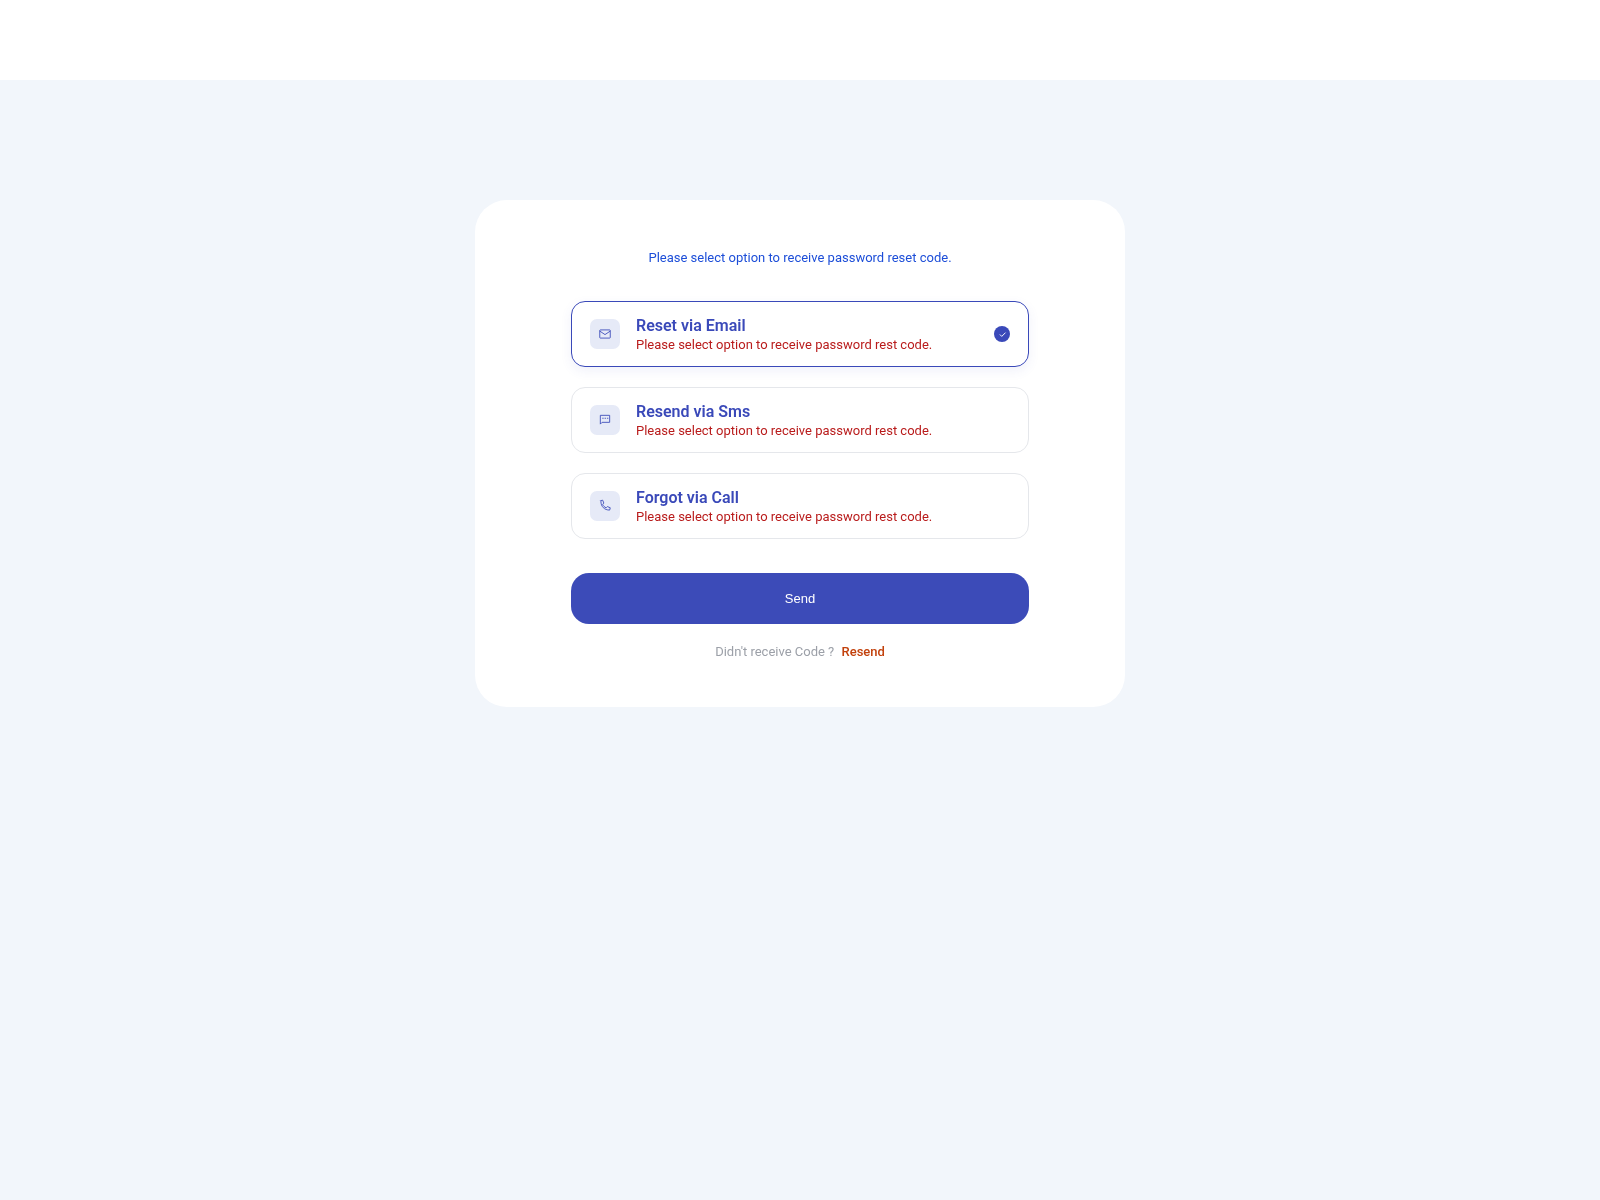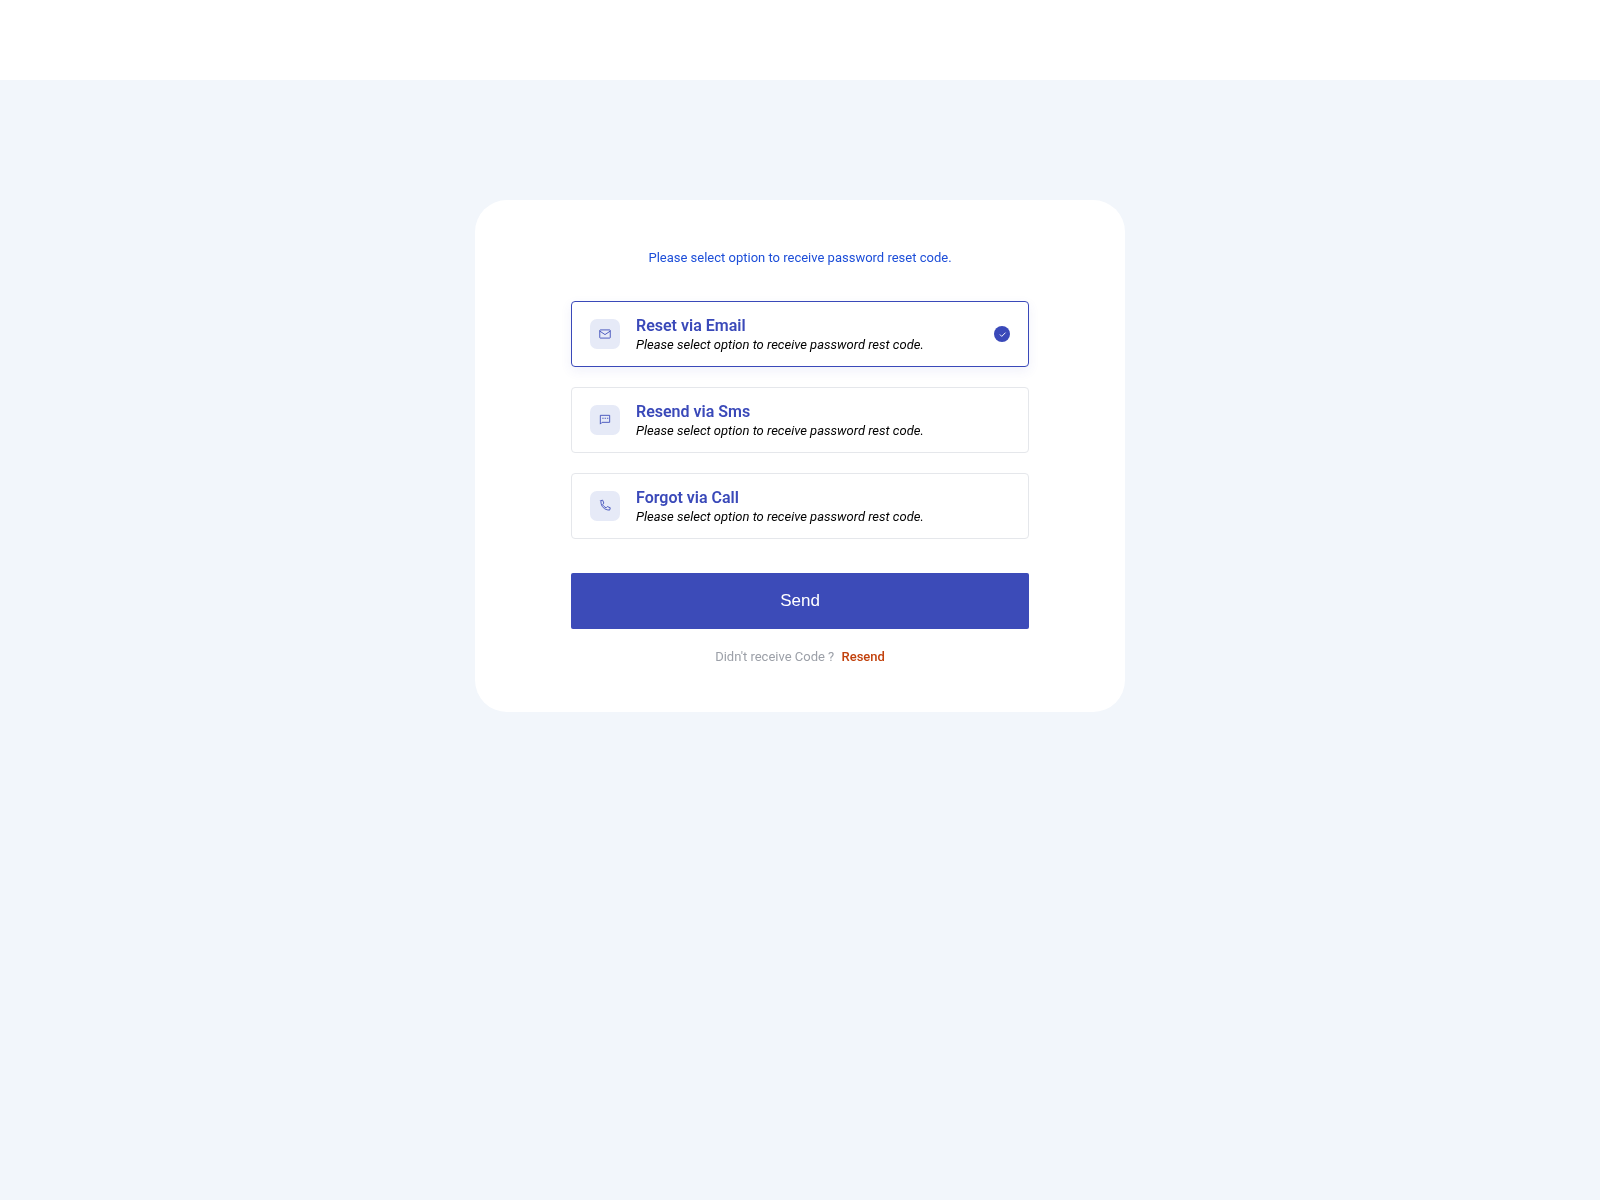--- a/index.html
+++ b/index.html
@@ -38,21 +38,21 @@
       margin-bottom: 10px;
     }
     .subtitle {
       text-align: center;
       font-size: 13px;
       color: #1d4ed8;
       margin-bottom: 36px;
     }
     .option {
       border: 1.5px solid #e5e7eb;
-      border-radius: 4px;
+      border-radius: 14px;
       padding: 14px 18px;
       display: flex;
       align-items: center;
       gap: 16px;
       margin-bottom: 20px;
       cursor: pointer;
       background: #fff;
     }
     .option.selected {
       border-color: #3a49b9;
@@ -79,22 +79,21 @@
       flex: 1;
     }
     .option-title {
       font-size: 16px;
       font-weight: 600;
       color: #3a49b9;
       margin-bottom: 2px;
     }
     .option-desc {
       font-size: 13px;
-      color: #000000;
-      font-style: italic;
+      color: #b91c1c;
     }
     .check-badge {
       width: 16px;
       height: 16px;
       background: #3a49b9;
       border-radius: 50%;
       display: flex;
       align-items: center;
       justify-content: center;
       flex-shrink: 0;
@@ -103,24 +102,24 @@
       width: 9px;
       height: 9px;
       stroke: #fff;
       fill: none;
       stroke-width: 2.5;
     }
     .send-btn {
       width: 100%;
       background: #3c4bb8;
       color: #fff;
-      font-size: 17px;
+      font-size: 13px;
       font-weight: 500;
       border: none;
-      border-radius: 2px;
+      border-radius: 18px;
       padding: 18px 0;
       cursor: pointer;
       margin-top: 14px;
       margin-bottom: 20px;
     }
     .footer-text {
       text-align: center;
       font-size: 13px;
       color: #9ca0a8;
     }

